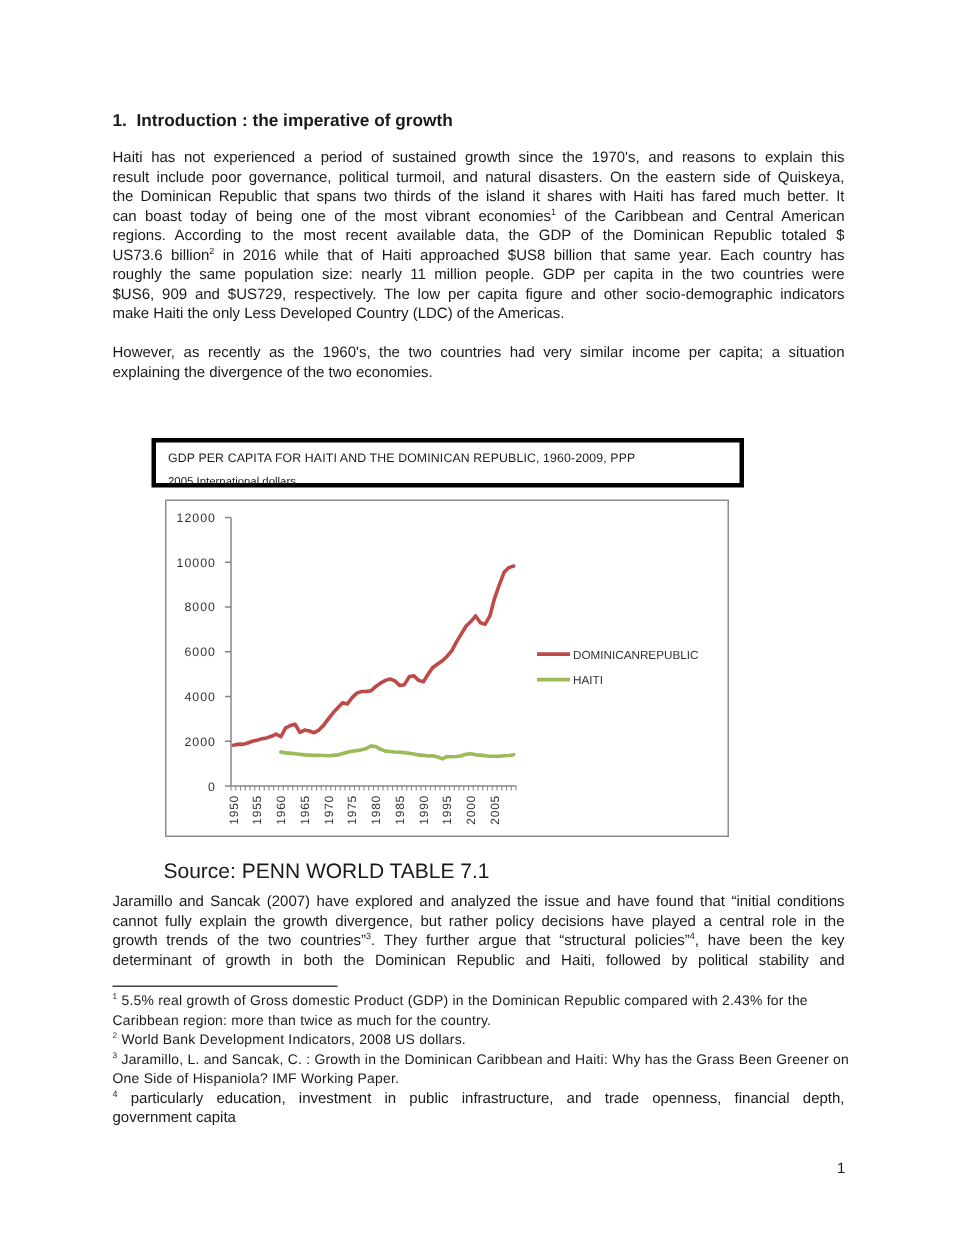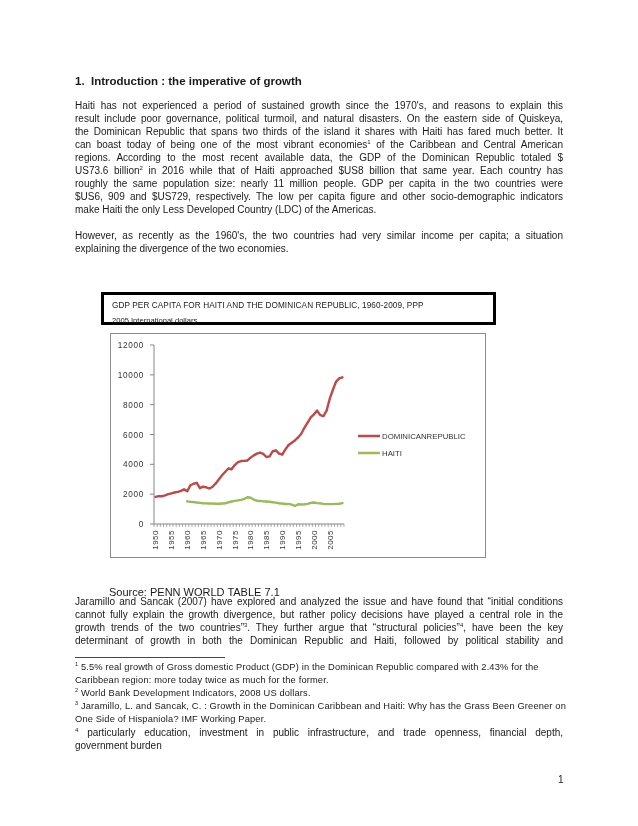--- a/index.html
+++ b/index.html
@@ -15,21 +15,21 @@
   #para2 { top:229px; }
   #para3 { top:595px; }
   .title-box { position:absolute; left:101px; top:292px; width:395px; height:33px; box-sizing:border-box;
                border:3px solid #000000; padding:3px 0 0 8px; }
   .title-box .t1 { font-size:8.2px; line-height:15px; white-space:nowrap; letter-spacing:0.1px; }
   .title-box .t2 { font-size:7.6px; line-height:15px; white-space:nowrap; }
   .chart-frame { position:absolute; left:110px; top:333px; width:376px; height:225px; box-sizing:border-box;
                  border:1px solid #8c8c8c; background:#fff; }
   .chart-frame svg { position:absolute; left:0; top:0; width:374px; height:223px; overflow:visible; }
   .chart-frame text { font-family:"Liberation Sans", sans-serif; fill:#333; }
-  .source { position:absolute; left:109px; top:585px; font-size:11px; line-height:14px; white-space:nowrap; }
+  .source { position:absolute; left:109px; top:573px; font-size:14px; line-height:14px; white-space:nowrap; }
   .divider { position:absolute; left:75px; top:657px; width:150px; height:0; border-top:1px solid #444; }
   .footnotes { position:absolute; left:75px; top:661px; width:488px; }
   .fn { font-size:9.3px; line-height:13px; height:13px; white-space:nowrap; letter-spacing:0.15px; }
   .fn sup { font-size:5.5px; vertical-align:4px; }
   .fn4 { font-size:10px; line-height:13px; height:13px; overflow:hidden; text-align:justify; text-align-last:justify; }
   .fn4.last { text-align-last:left; }
   .page-number { position:absolute; left:558px; top:773px; font-size:10px; line-height:13px; }
 </style>
 </head>
 <body>
@@ -280,22 +280,22 @@
     <div class="ln">Jaramillo and Sancak (2007) have explored and analyzed the issue and have found that “initial conditions</div>
     <div class="ln">cannot fully explain the growth divergence, but rather policy decisions have played a central role in the</div>
     <div class="ln"><span>growth trends of the two countries”</span><sup>3</sup><span>. They further argue that “structural policies”</span><sup>4</sup><span>, have been the key</span></div>
     <div class="ln">determinant of growth in both the Dominican Republic and Haiti, followed by political stability and</div>
   </div>
 
   <div class="divider"></div>
 
   <div class="footnotes">
     <div class="fn"><sup>1</sup> <span>5.5% real growth of Gross domestic Product (GDP) in the Dominican Republic compared with 2.43% for the</span></div>
-    <div class="fn">Caribbean region: more today twice as much for the former.</div>
+    <div class="fn">Caribbean region: more than twice as much for the country.</div>
     <div class="fn"><sup>2</sup> <span>World Bank Development Indicators, 2008 US dollars.</span></div>
     <div class="fn"><sup>3</sup> <span>Jaramillo, L.  and Sancak, C. : Growth in the Dominican Caribbean and Haiti: Why has the Grass Been Greener on</span></div>
     <div class="fn">One Side of Hispaniola? IMF Working Paper.</div>
     <div class="fn4"><sup>4</sup><span>  particularly education, investment in public infrastructure, and trade openness,  financial depth,</span></div>
-    <div class="fn4 last">government burden</div>
+    <div class="fn4 last">government capita</div>
   </div>
 
   <div class="page-number">1</div>
 </div>
 
 </body></html>

